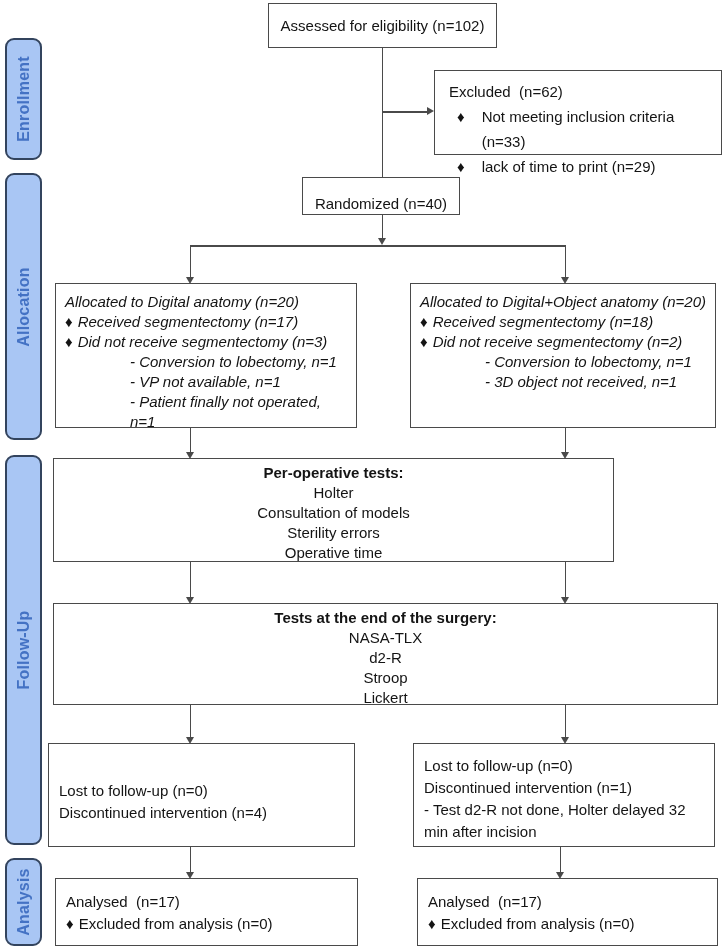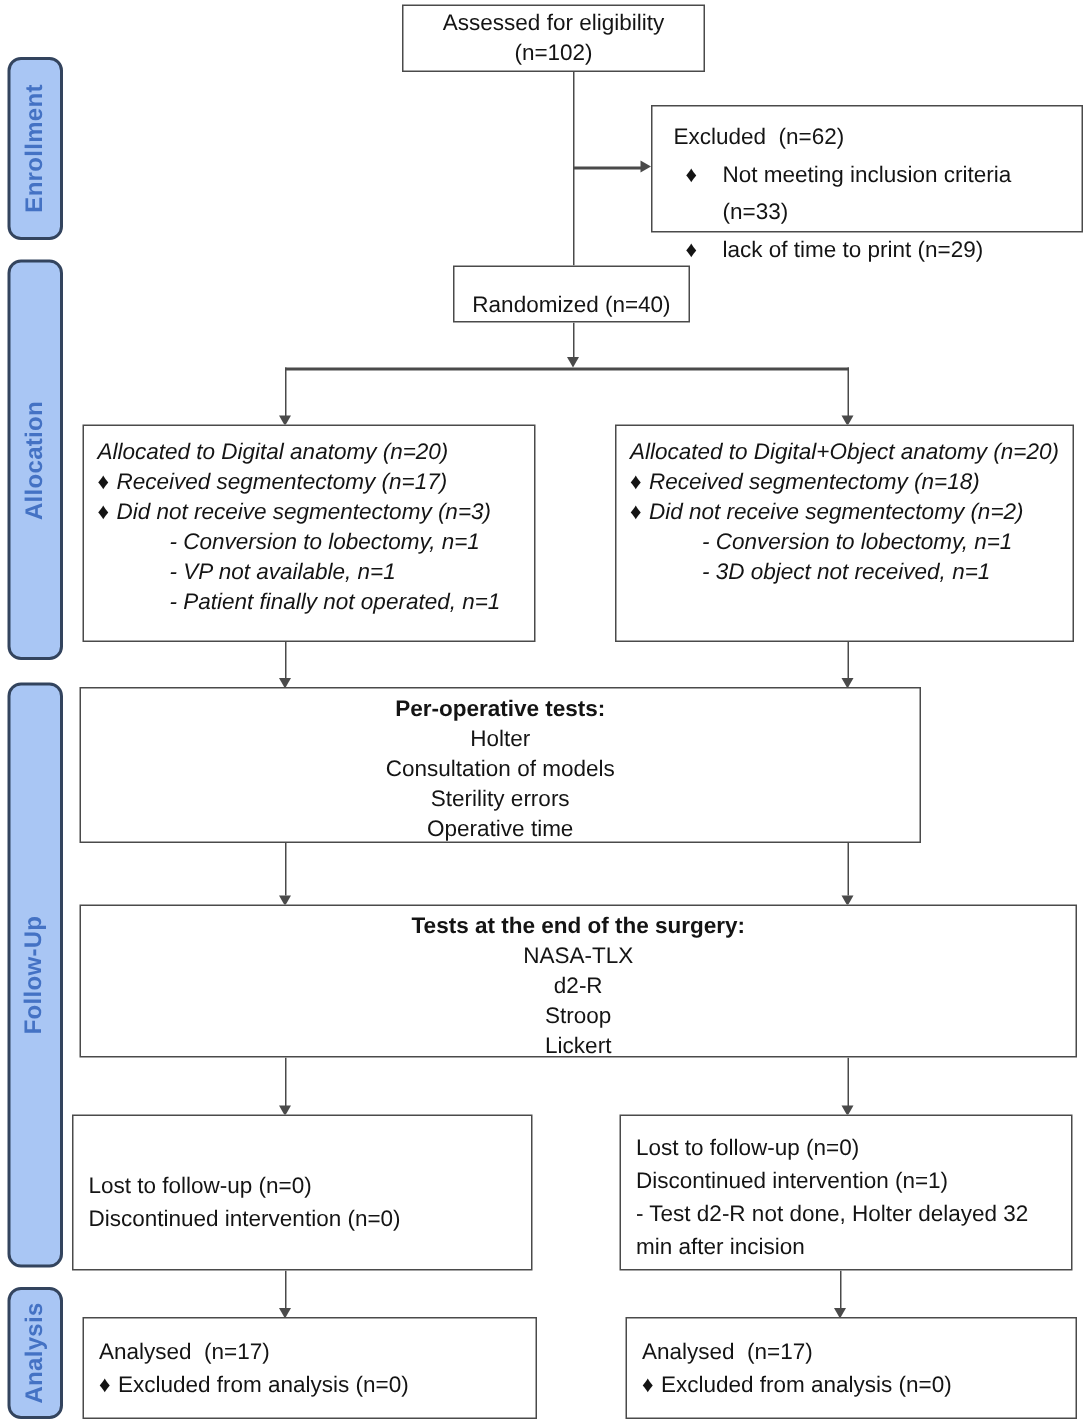--- a/index.html
+++ b/index.html
@@ -14,21 +14,21 @@
   }
   .center-box{display:flex;align-items:center;justify-content:center;text-align:center;}
   .stack-center{text-align:center;padding-top:4px;}
   .stack-left{padding:8px 8px 0 9px;font-style:italic;}
   .bold{font-weight:bold;}
   .preserve{white-space:pre-wrap;}
   .row{display:flex;align-items:baseline;}
   .bullet{flex:0 0 auto;}
   .gap-sm{margin-right:5px;}
   .gap-lg{margin-right:17px;margin-left:8px;}
-  .sub{margin-left:48px;}
+  .sub{margin-left:65px;}
   
   .stage{
     position:absolute;left:5px;width:37px;background:#a9c6f4;border:2px solid #33445e;
     border-radius:9px;box-sizing:border-box;display:flex;align-items:center;justify-content:center;
   }
   .stage span{
     transform:rotate(-90deg);white-space:nowrap;font-weight:bold;font-size:16px;
     color:#4472c4;letter-spacing:.2px;
   }
   
@@ -83,21 +83,21 @@
   <div class="vline" style="left:189.5px;top:705px;height:33px;"></div>
   <div class="arrow-down" style="left:185.5px;top:737px;"></div>
   <div class="vline" style="left:564.5px;top:705px;height:33px;"></div>
   <div class="arrow-down" style="left:560.5px;top:737px;"></div>
 
   <div class="vline" style="left:189.5px;top:847px;height:26px;"></div>
   <div class="arrow-down" style="left:185.5px;top:872px;"></div>
   <div class="vline" style="left:559.5px;top:847px;height:26px;"></div>
   <div class="arrow-down" style="left:555.5px;top:872px;"></div>
 
-  <div class="box center-box" style="left:268px;top:3px;width:202px;height:45px;">
+  <div class="box center-box" style="left:268px;top:3px;width:229px;height:45px;">
     <span>Assessed for eligibility (n=102)</span>
   </div>
 
   <div class="box" style="left:434px;top:70px;width:288px;height:85px;padding:8px 6px 0 14px;line-height:25px;">
     <div class="preserve">Excluded  (n=62)</div>
     <div class="row">
       <span class="bullet gap-lg">♦</span>
       <span>Not meeting inclusion criteria (n=33)</span>
     </div>
     <div class="row">
@@ -150,21 +150,21 @@
   <div class="box stack-center" style="left:53px;top:603px;width:665px;height:102px;">
     <div class="bold">Tests at the end of the surgery:</div>
     <div>NASA-TLX</div>
     <div>d2-R</div>
     <div>Stroop</div>
     <div>Lickert</div>
   </div>
 
   <div class="box" style="left:48px;top:743px;width:307px;height:104px;padding:36px 8px 0 10px;line-height:22px;">
     <div>Lost to follow-up (n=0)</div>
-    <div>Discontinued intervention (n=0)</div>
+    <div>Discontinued intervention (n=4)</div>
   </div>
 
   <div class="box" style="left:413px;top:743px;width:302px;height:104px;padding:11px 8px 0 10px;line-height:22px;">
     <div>Lost to follow-up (n=0)</div>
     <div>Discontinued intervention (n=1)</div>
     <div>- Test d2-R not done, Holter delayed 32 min after incision</div>
   </div>
 
   <div class="box" style="left:55px;top:878px;width:303px;height:68px;padding:12px 8px 0 10px;line-height:22px;">
     <div class="preserve">Analysed  (n=17)</div>

